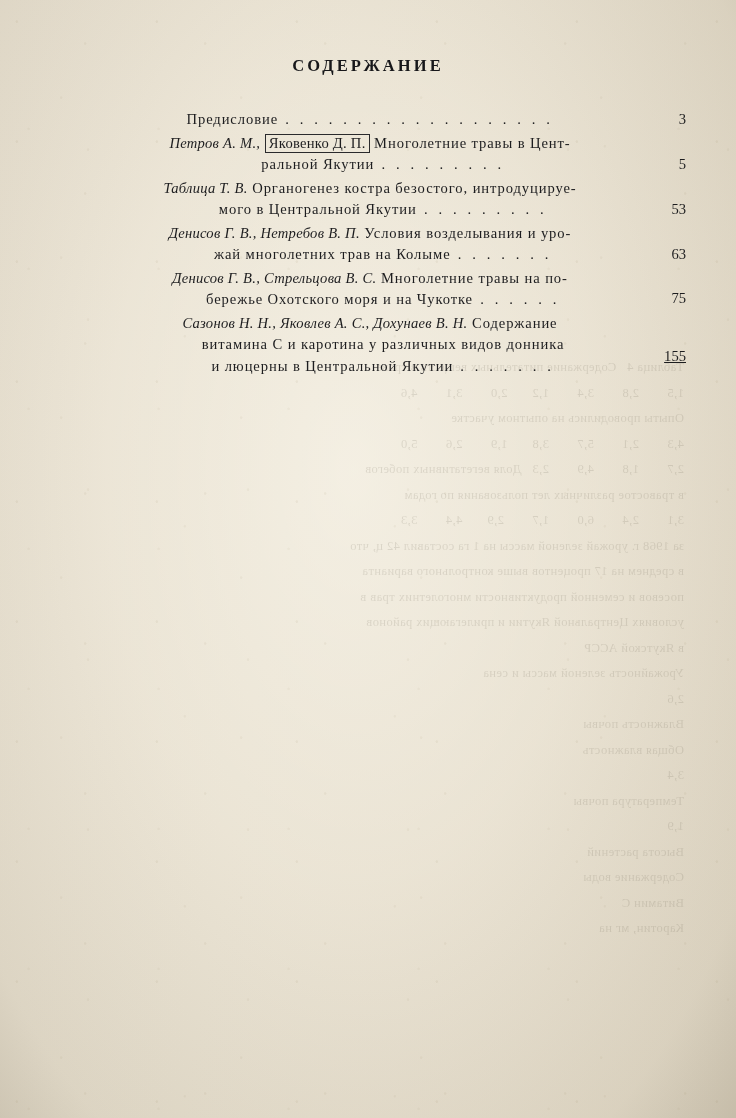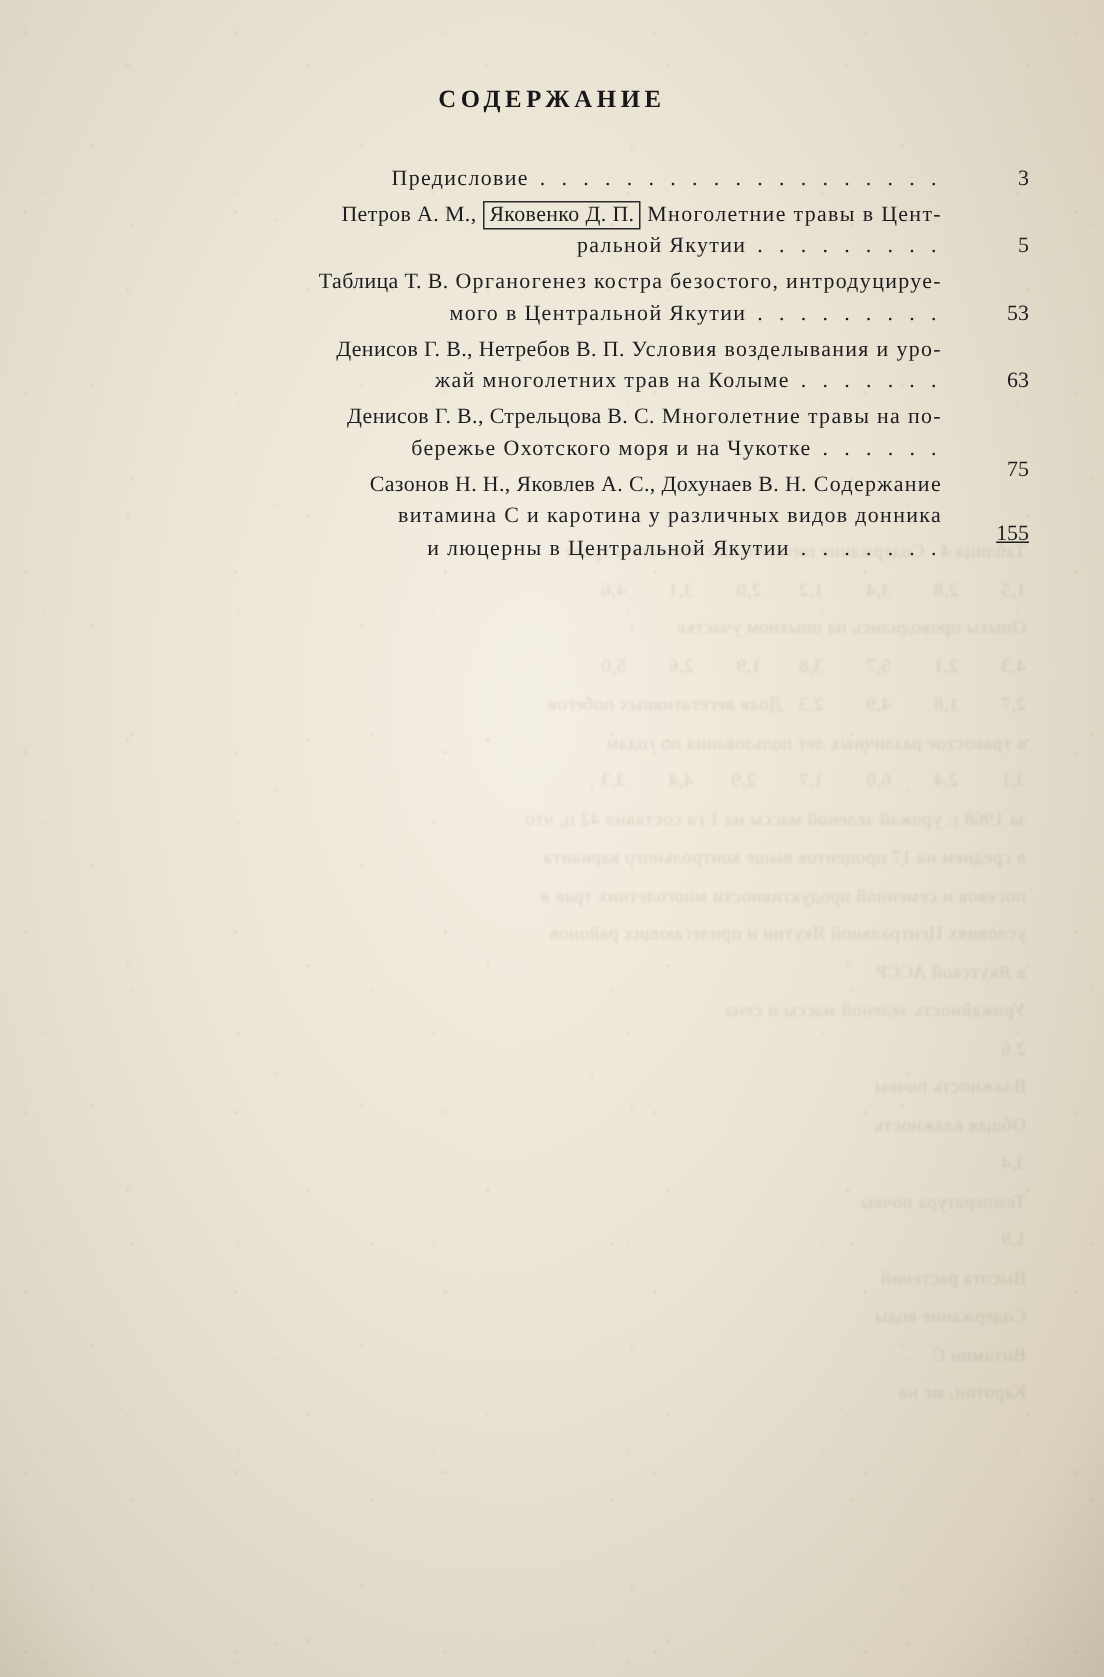--- a/index.html
+++ b/index.html
@@ -85,26 +85,27 @@
   .entry {
     position: relative;
     margin-bottom: 2px;
   }
   .entry .line {
     font-size: 14.6px;
     line-height: 21.5px;
     letter-spacing: .25px;
     color: #1d1d1f;
     padding-right: 58px;
-    text-align: right;
+    text-align: center;
   }
   .entry .line.indent {
     padding-left: 26px;
   }
   .ital {
+    font-style: italic;
   }
   .dots {
     letter-spacing: 3.6px;
     font-style: normal;
   }
   .pageno {
     position: absolute;
     right: 0;
     font-size: 14.6px;
     line-height: 21.5px;
@@ -166,21 +167,21 @@
         <div class="pageno" style="top: 21.5px;">53</div>
       </div>
       <div class="entry">
         <div class="line"><span class="ital">Денисов Г. В., Нетребов В. П.</span><span class="sp"> Условия возделывания и уро-</span></div>
         <div class="line indent"><span class="sp">жай многолетних трав на Колыме</span><span class="dots"> . . . . . . .</span></div>
         <div class="pageno" style="top: 21.5px;">63</div>
       </div>
       <div class="entry">
         <div class="line"><span class="ital">Денисов Г. В., Стрельцова В. С.</span><span class="sp"> Многолетние травы на по-</span></div>
         <div class="line indent"><span class="sp">бережье Охотского моря и на Чукотке</span><span class="dots"> . . . . . .</span></div>
-        <div class="pageno" style="top: 35px;">75</div>
+        <div class="pageno" style="top: 20px;">75</div>
       </div>
       <div class="entry">
         <div class="line"><span class="ital">Сазонов Н. Н., Яковлев А. С., Дохунаев В. Н.</span><span class="sp"> Содержание</span></div>
         <div class="line indent"><span class="sp">витамина С и каротина у различных видов донника</span></div>
         <div class="line indent"><span class="sp">и люцерны в Центральной Якутии</span><span class="dots"> . . . . . . .</span></div>
         <div class="pageno" style="top: 33px; text-decoration: underline;">155</div>
       </div>
     </div>
 </div>
 

